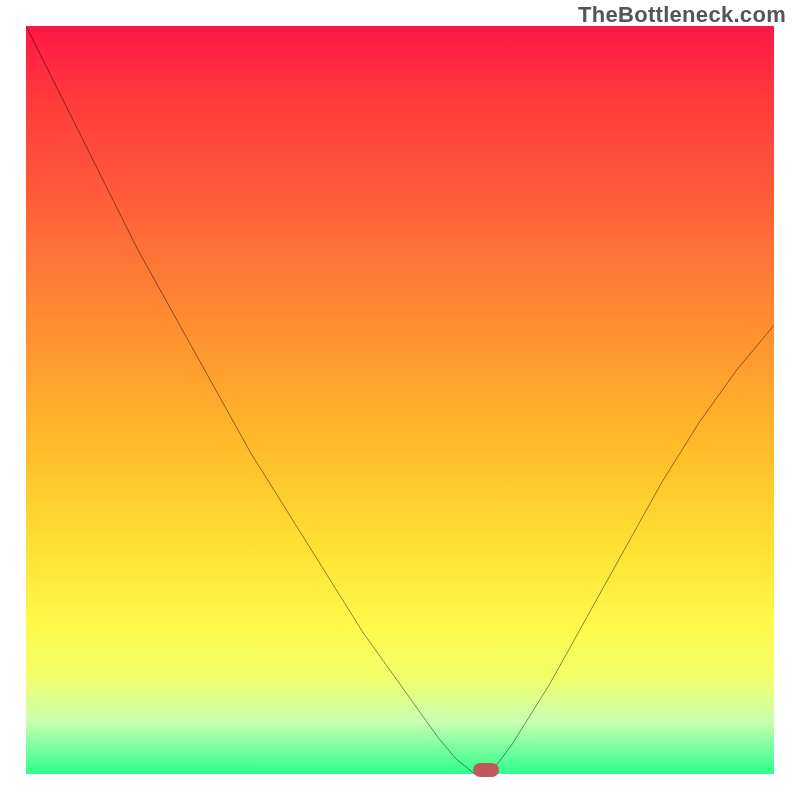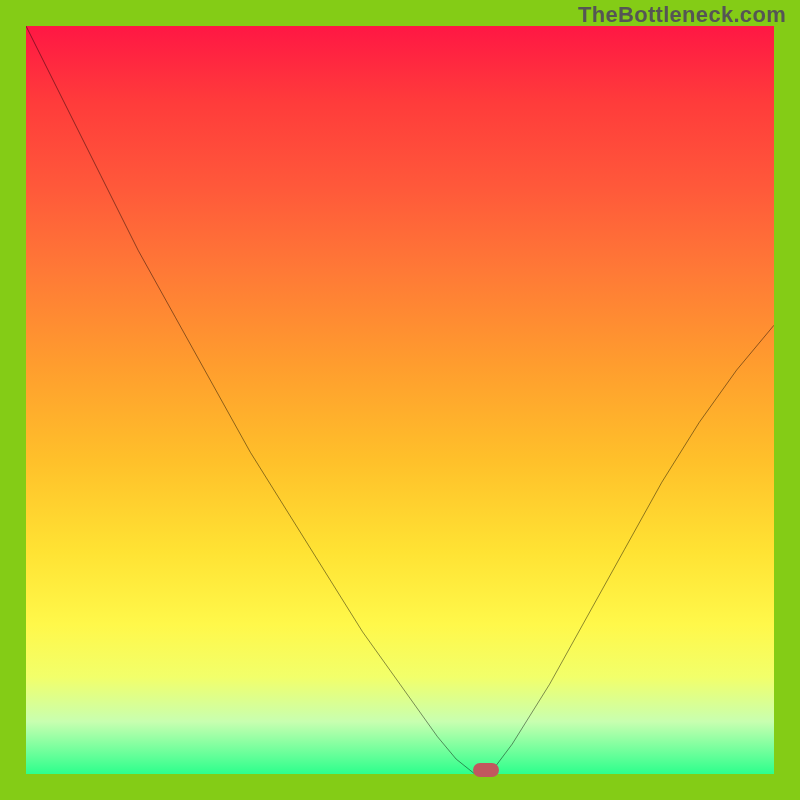--- a/index.html
+++ b/index.html
@@ -8,21 +8,21 @@
     width: 800px;
     height: 800px;
     background: #000;
     font-family: Arial, Helvetica, sans-serif;
     overflow: hidden;
   }
   .frame {
     position: relative;
     width: 800px;
     height: 800px;
-    background: #84cc16;
+    background: #ffffff;
   }
   .watermark {
     position: absolute;
     top: 2px;
     right: 14px;
     color: #555;
     font-size: 22px;
     font-weight: 600;
     letter-spacing: 0.3px;
     user-select: none;

